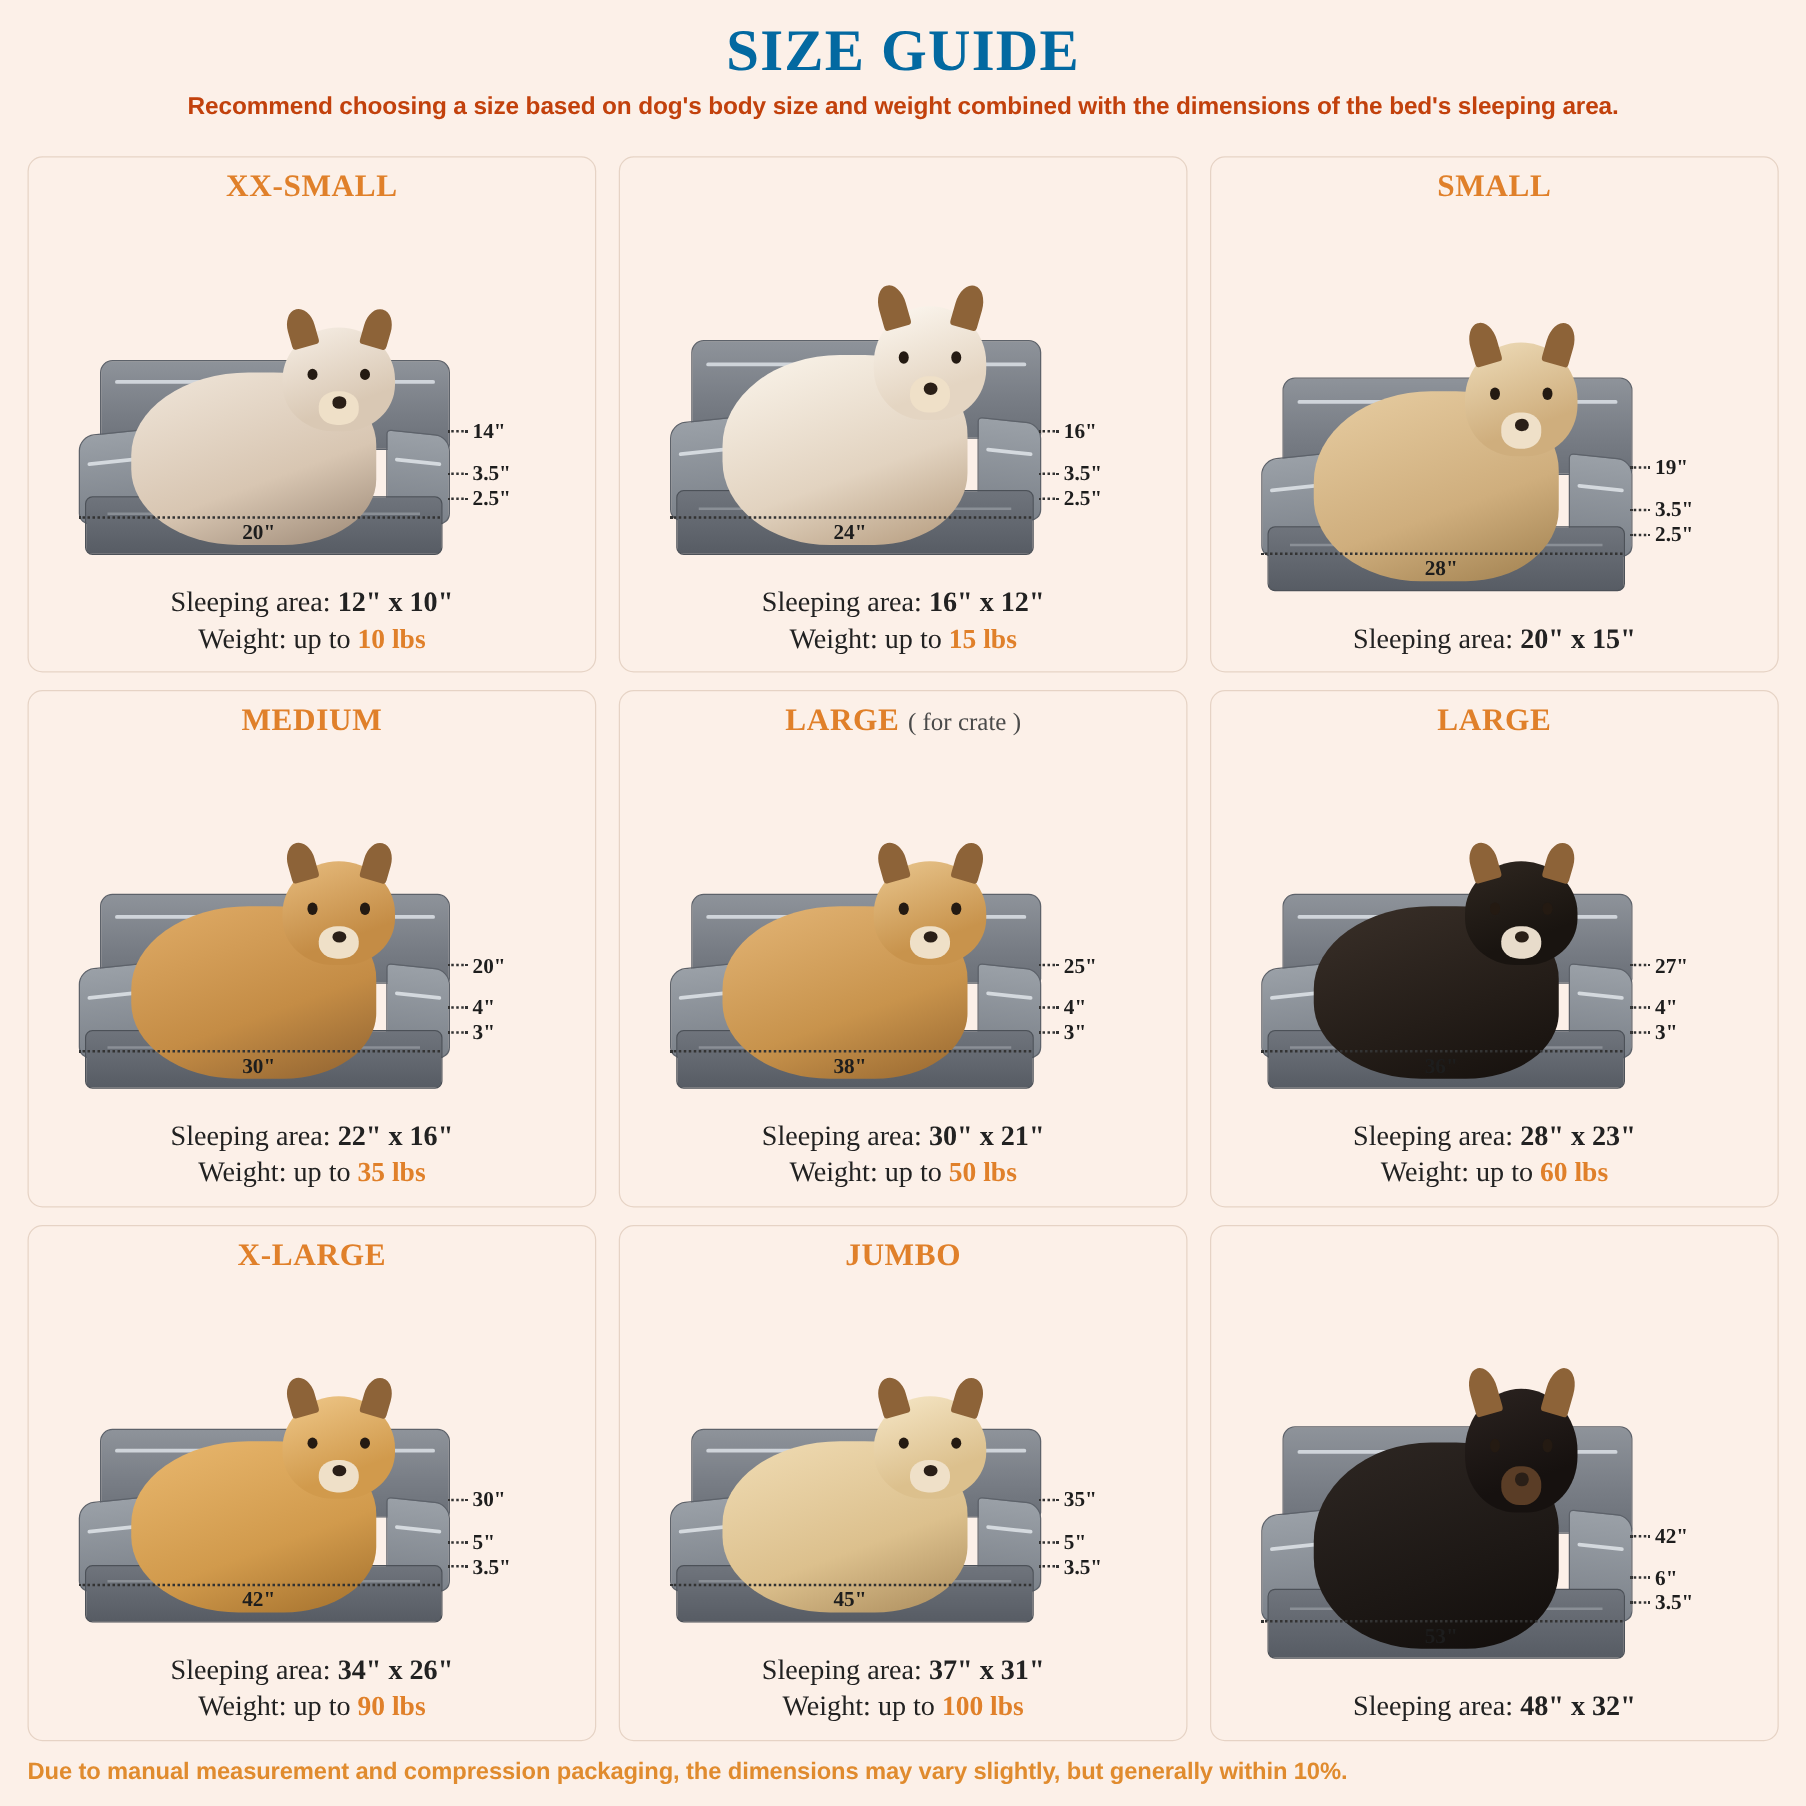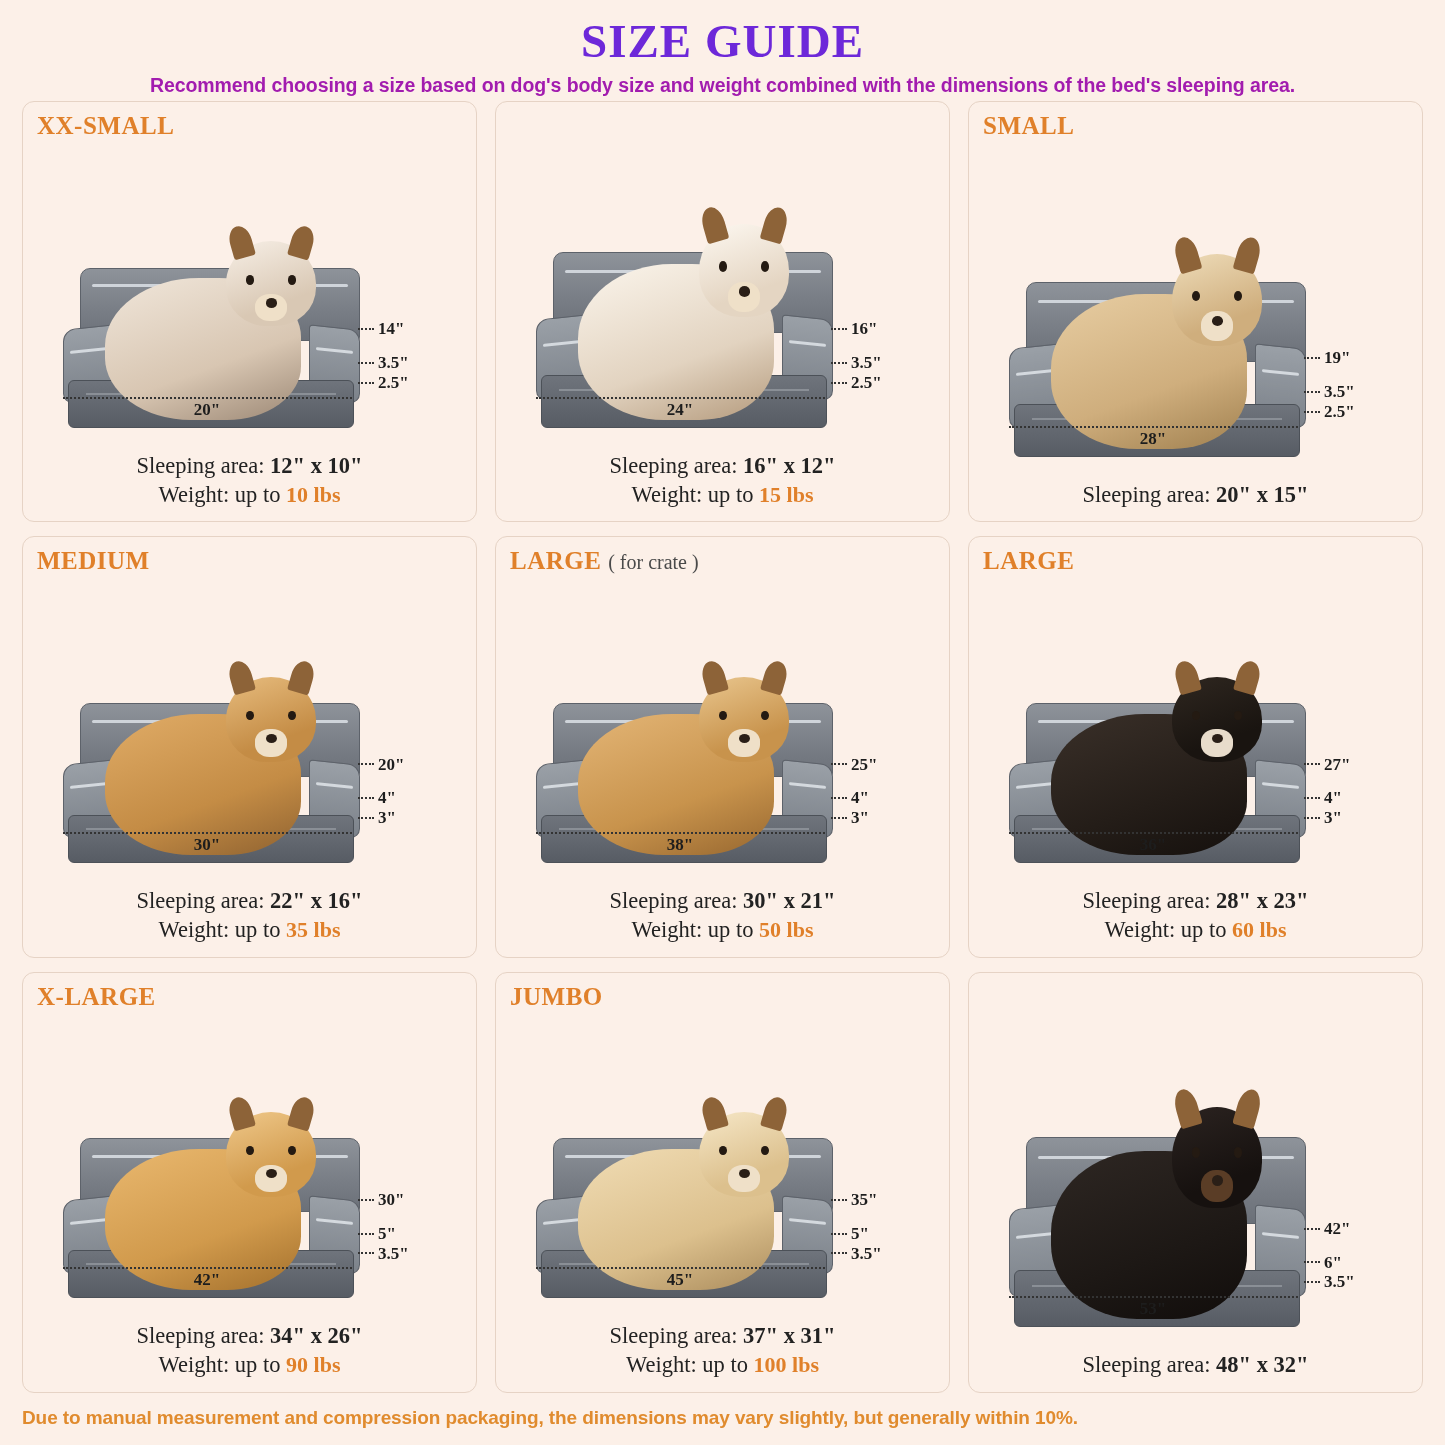--- a/index.html
+++ b/index.html
@@ -18,49 +18,50 @@
     padding: 0 22px;
     display: flex;
     flex-direction: column;
   }
   .title {
     text-align: center;
     font-family: "Liberation Serif", serif;
     font-weight: bold;
     font-size: 47px;
     letter-spacing: 1px;
-    color: #6d28d9;
+    color: #0369a1;
     margin-top: 14px;
     margin-bottom: 6px;
   }
   .subtitle {
     text-align: center;
     font-size: 19.5px;
     font-weight: bold;
-    color: #a21caf;
-    margin-bottom: 4px;
+    color: #c2410c;
+    margin-bottom: 28px;
     letter-spacing: -0.1px;
   }
   .grid {
     flex: 1;
     display: grid;
     grid-template-columns: repeat(3, 1fr);
     grid-template-rows: repeat(3, 1fr);
     gap: 14px 18px;
   }
   .card {
     border: 1px solid #e6d3c5;
     border-radius: 12px;
     background: #fcf0e8;
     padding: 10px 14px 12px 14px;
     display: flex;
     flex-direction: column;
     position: relative;
   }
   .card-title {
+    text-align: center;
     font-family: "Liberation Serif", serif;
     font-size: 25px;
     font-weight: bold;
     color: #e0802a;
     letter-spacing: 0.5px;
     margin-bottom: 2px;
   }
   .card-title .note {
     font-size: 20px;
     font-weight: normal;

